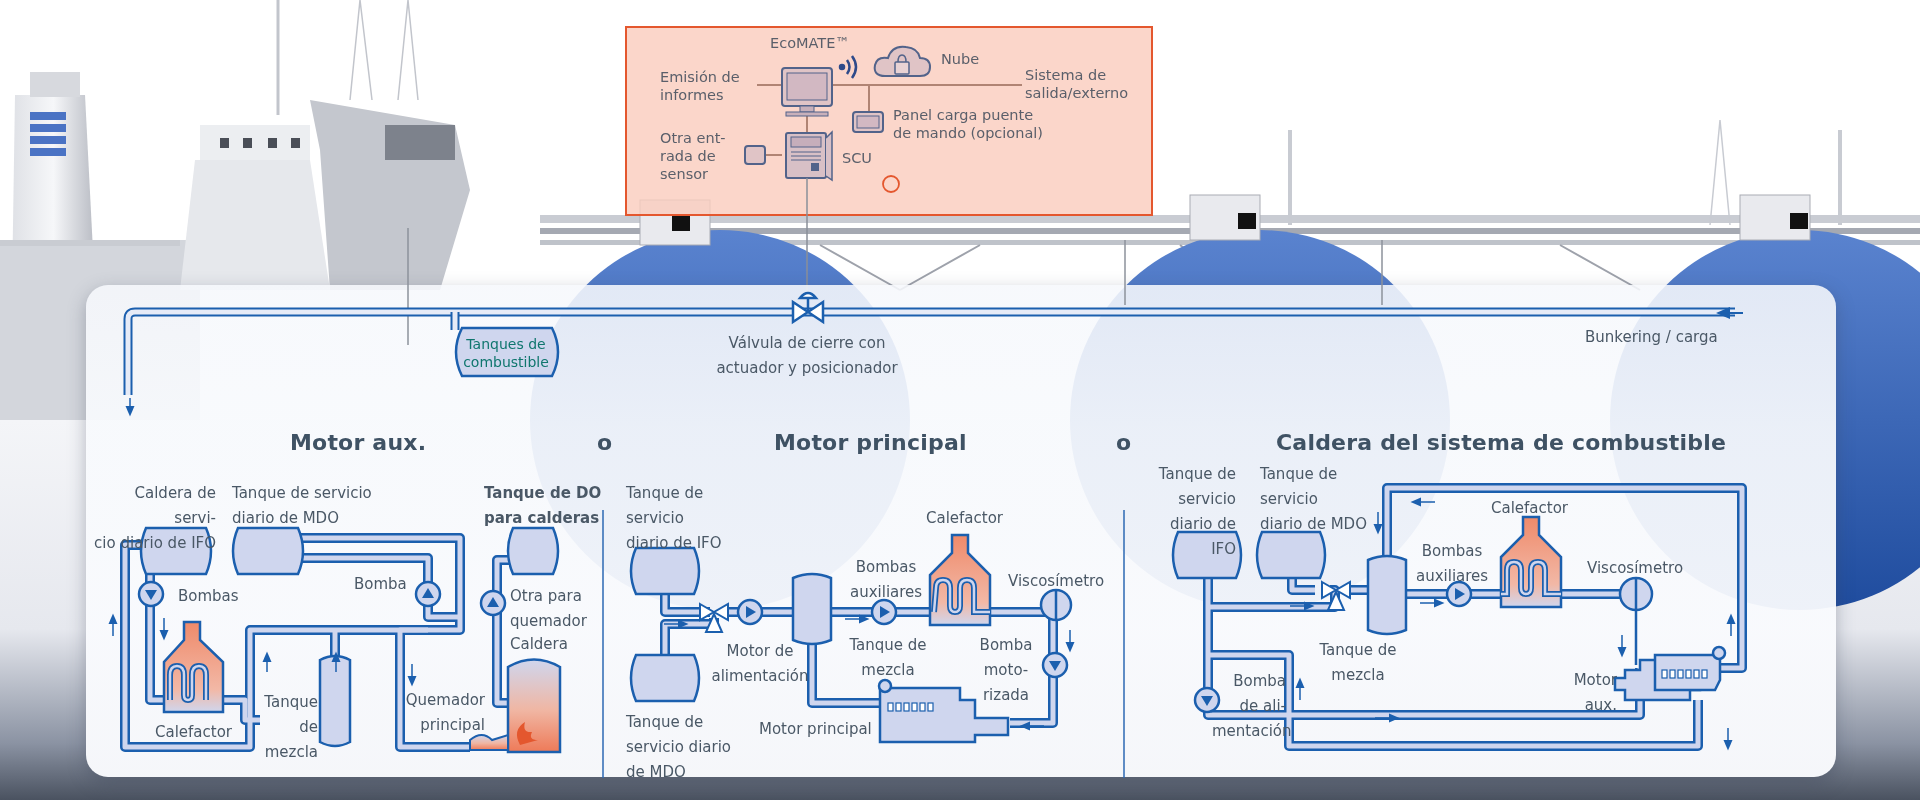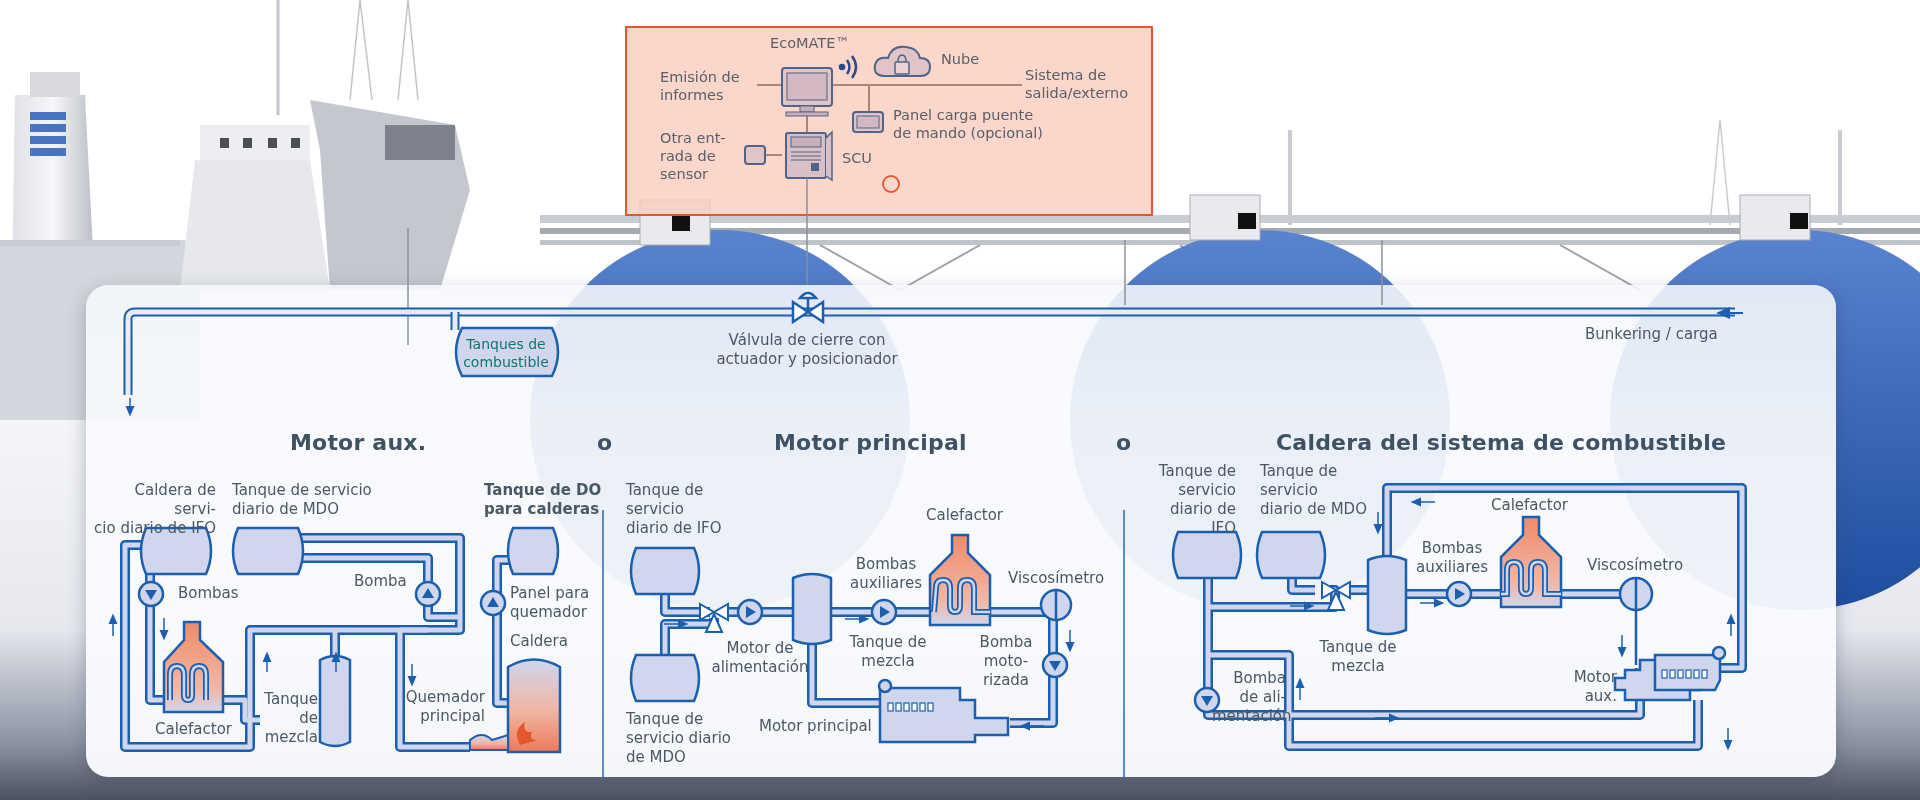--- a/index.html
+++ b/index.html
@@ -1,18 +1,18 @@
 <!DOCTYPE html>
 <html><head>
 <meta charset="utf-8">
 <style>
   html,body{margin:0;padding:0;}
   body{width:1920px;height:800px;position:relative;overflow:hidden;background:#ffffff;font-family:"DejaVu Sans","Liberation Sans",sans-serif;}
   .bg{position:absolute;left:0;top:0;width:1920px;height:800px;}
-  .lbl{position:absolute;color:#4a5866;font-size:15px;line-height:19px;white-space:pre-line;}
+  .lbl{position:absolute;color:#4a5866;font-size:15px;line-height:25px;white-space:pre-line;}
   .lbl.r{text-align:right;}
   .lbl.c{text-align:center;}
   .heading{position:absolute;color:#3f5264;font-size:22px;font-weight:bold;letter-spacing:0.2px;}
   .panel{position:absolute;left:86px;top:285px;width:1750px;height:492px;border-radius:22px;background:linear-gradient(180deg,rgba(246,248,252,0.88) 0%,rgba(248,250,253,0.93) 30%,rgba(250,251,254,0.97) 100%);box-shadow:0 6px 18px rgba(60,70,90,0.35);}
   .eco{position:absolute;left:625px;top:26px;width:528px;height:190px;background:rgba(250,205,190,0.82);border:2px solid #e4572e;box-sizing:border-box;}
   .eco-lbl{position:absolute;color:#5a5f6a;font-size:14.5px;line-height:18px;white-space:pre-line;}
 </style>
 </head>
 <body>
 
@@ -405,21 +405,21 @@
 <div class="lbl" style="left:232px;top:481px;">Tanque de servicio
 diario de MDO</div>
 <div class="lbl" style="left:178px;top:584px;">Bombas</div>
 <div class="lbl" style="left:354px;top:572px;">Bomba</div>
 <div class="lbl" style="left:155px;top:720px;">Calefactor</div>
 <div class="lbl r" style="left:262px;top:690px;width:56px;">Tanque
 de
 mezcla</div>
 <div class="lbl" style="left:484px;top:481px;font-weight:bold;">Tanque de DO
 para calderas</div>
-<div class="lbl" style="left:510px;top:584px;">Panel para
+<div class="lbl" style="left:510px;top:584px;">Otra para
 quemador</div>
 <div class="lbl" style="left:510px;top:632px;">Caldera</div>
 <div class="lbl r" style="left:405px;top:688px;width:80px;">Quemador
 principal</div>
 
 <div class="lbl" style="left:626px;top:481px;">Tanque de
 servicio
 diario de IFO</div>
 <div class="lbl" style="left:626px;top:710px;">Tanque de
 servicio diario

